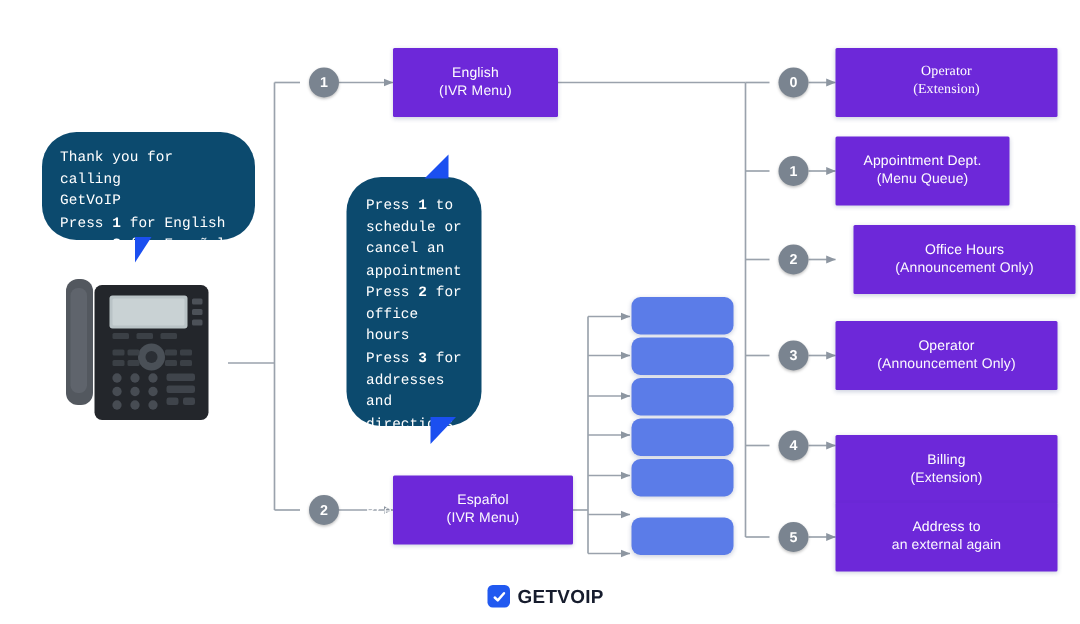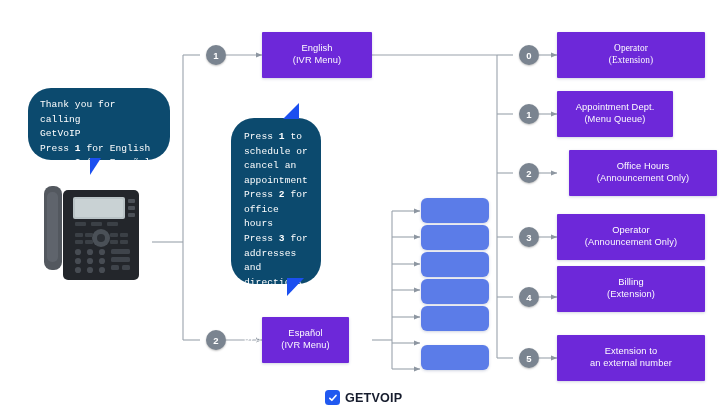--- a/index.html
+++ b/index.html
@@ -234,21 +234,21 @@
                 border-bottom:18px solid transparent;"></div>
   </div>
 
   <div class="badge" style="left:206px; top:45px;">1</div>
   <div class="node" style="left:262px; top:32px; width:110px; height:46px;">
     <div>English</div>
     <div class="l2">(IVR Menu)</div>
   </div>
 
   <div class="badge" style="left:206px; top:330px;">2</div>
-  <div class="node" style="left:262px; top:317px; width:87px; height:46px;">
+  <div class="node" style="left:262px; top:317px; width:120px; height:46px;">
     <div>Español</div>
     <div class="l2">(IVR Menu)</div>
   </div>
 
   <div class="blank-node" style="left:421px; top:198px; width:68px; height:25px;"></div>
   <div class="blank-node" style="left:421px; top:225px; width:68px; height:25px;"></div>
   <div class="blank-node" style="left:421px; top:252px; width:68px; height:25px;"></div>
   <div class="blank-node" style="left:421px; top:279px; width:68px; height:25px;"></div>
   <div class="blank-node" style="left:421px; top:306px; width:68px; height:25px;"></div>
   <div class="blank-node" style="left:421px; top:345px; width:68px; height:25px;"></div>
@@ -271,29 +271,29 @@
     <div class="l2">(Announcement Only)</div>
   </div>
 
   <div class="badge" style="left:519px; top:227px;">3</div>
   <div class="node" style="left:557px; top:214px; width:148px; height:46px;">
     <div>Operator</div>
     <div class="l2">(Announcement Only)</div>
   </div>
 
   <div class="badge" style="left:519px; top:287px;">4</div>
-  <div class="node" style="left:557px; top:266px; width:148px; height:46px;">
+  <div class="node" style="left:557px; top:290px; width:148px; height:46px;">
     <div>Billing</div>
     <div class="l2">(Extension)</div>
   </div>
 
   <div class="badge" style="left:519px; top:348px;">5</div>
   <div class="node" style="left:557px; top:335px; width:148px; height:46px;">
-    <div>Extension to</div>
-    <div class="l2">an external number</div>
+    <div>Address to</div>
+    <div class="l2">an external again</div>
   </div>
 
   <div id="logo" style="left:325px; top:390px;">
     <span class="mark">
       <svg width="10" height="10" viewBox="0 0 12 12" xmlns="http://www.w3.org/2000/svg">
         <path d="M2.2,6.4 L4.6,8.7 L9.6,3.0" fill="none" stroke="#ffffff" stroke-width="2" stroke-linecap="round" stroke-linejoin="round"></path>
       </svg>
     </span>
     <span class="wordmark">GETVOIP</span>
   </div>

